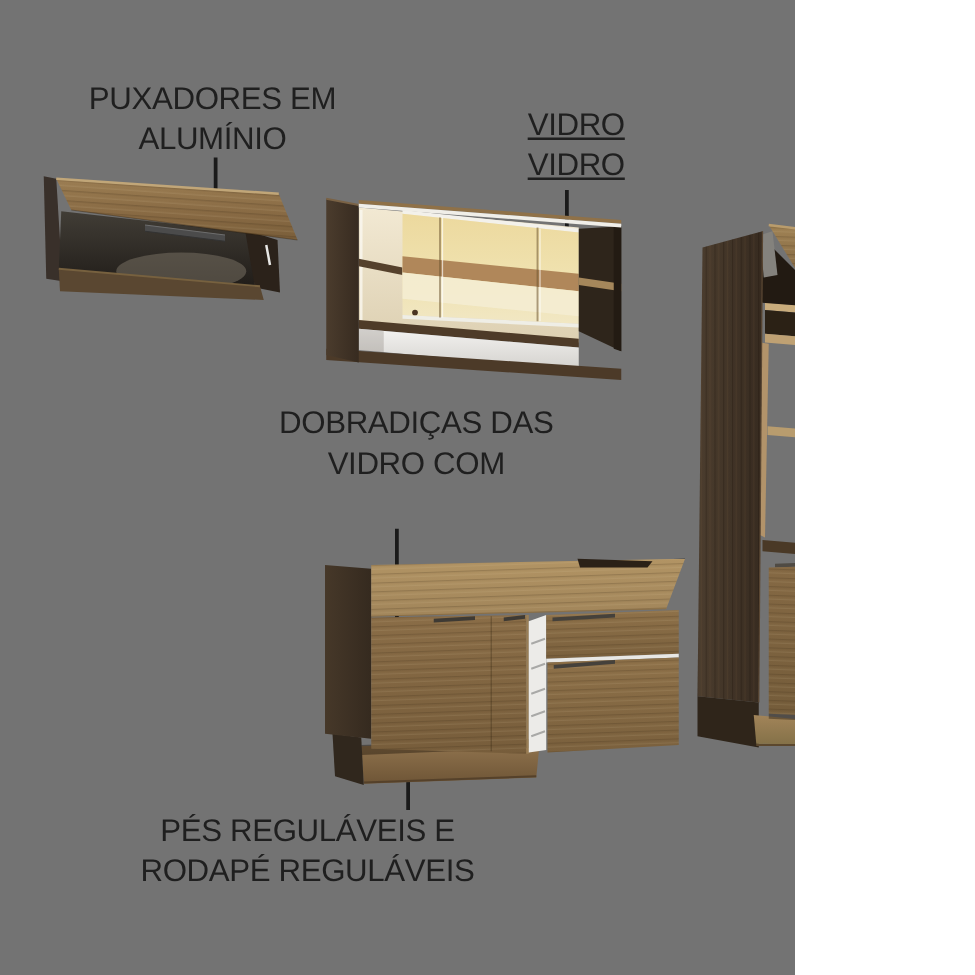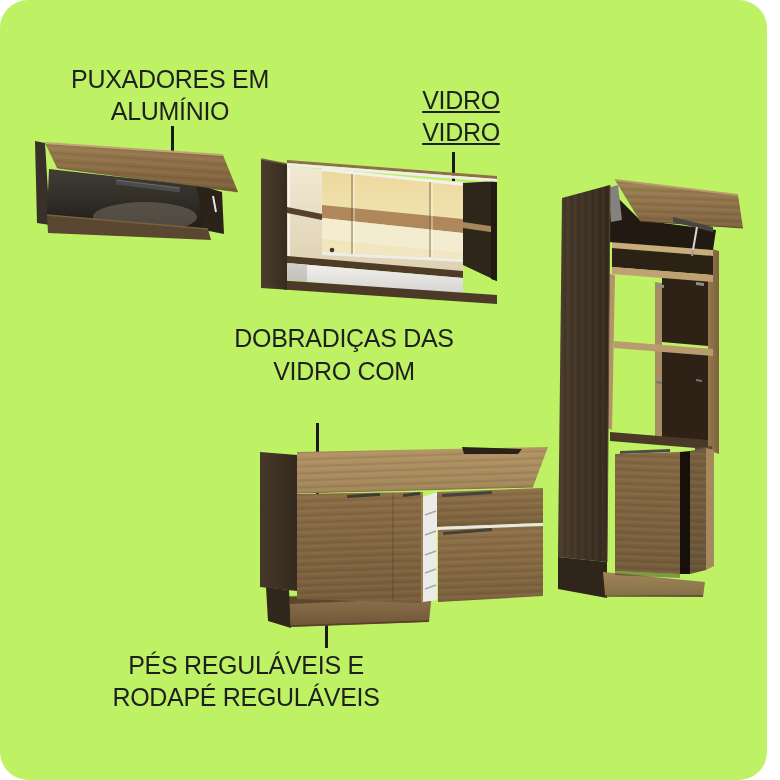--- a/index.html
+++ b/index.html
@@ -1,17 +1,17 @@
 <!DOCTYPE html>
 <html><head>
 <meta charset="utf-8">
 <style>
   html,body{margin:0;padding:0;background:#ffffff;}
-  #stage{position:relative;width:767px;height:780px;background:#bef264;overflow:hidden;
-         font-family:"Liberation Sans", sans-serif;border-radius:28px;}
+  #stage{position:relative;width:636px;height:780px;background:#737373;overflow:hidden;
+         font-family:"Liberation Sans", sans-serif;}
   .callout{position:absolute;color:#1f1f1f;text-align:center;
            font-size:25px;line-height:32px;font-weight:400;letter-spacing:-0.3px;}
   .callout .ln{white-space:nowrap;}
   .callout.lh33{line-height:33px;}
   .leader{position:absolute;width:3px;background:#1a1a1a;}
   .art{position:absolute;}
 </style>
 </head>
 <body>
 
@@ -20,21 +20,21 @@
   <div class="callout" style="left:30px;top:63px;width:280px;">
     <div class="ln">PUXADORES EM</div>
     <div class="ln">ALUMÍNIO</div>
   </div>
 
   <div class="callout" style="left:361px;top:84px;width:200px;text-decoration:underline;">
     <div class="ln">VIDRO</div>
     <div class="ln">VIDRO</div>
   </div>
 
-  <div class="callout lh33" style="left:204px;top:322px;width:280px;">
+  <div class="callout lh33" style="left:193px;top:322px;width:280px;">
     <div class="ln">DOBRADIÇAS DAS</div>
     <div class="ln">VIDRO COM</div>
   </div>
 
   <div class="callout" style="left:106px;top:649px;width:280px;">
     <div class="ln">PÉS REGULÁVEIS E</div>
     <div class="ln">RODAPÉ REGULÁVEIS</div>
   </div>
 
   <div class="leader" style="left:171px;top:126px;height:62px;"></div>

